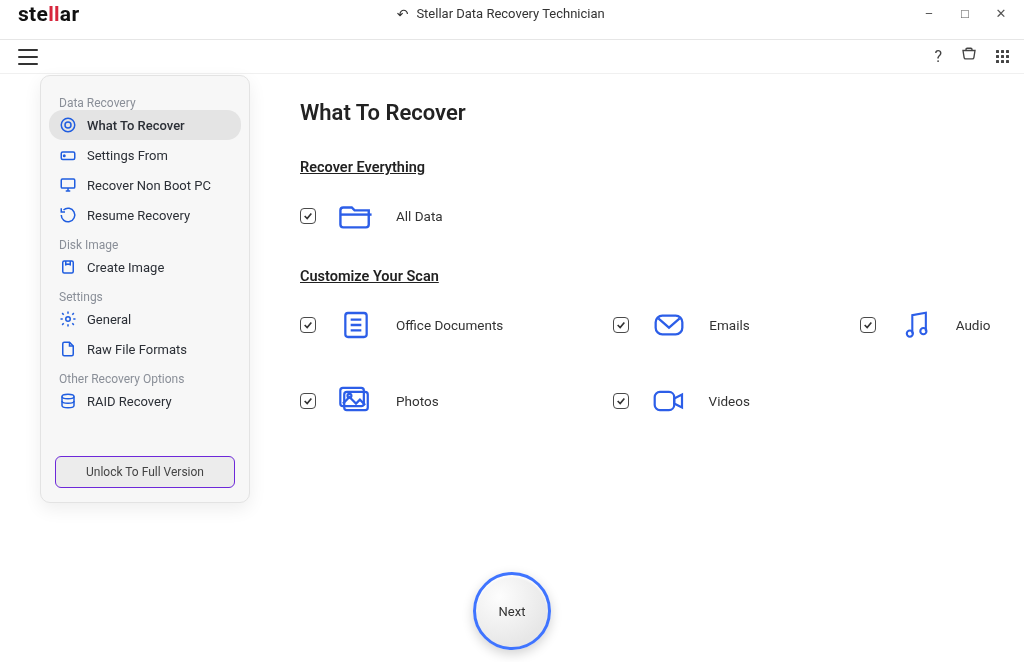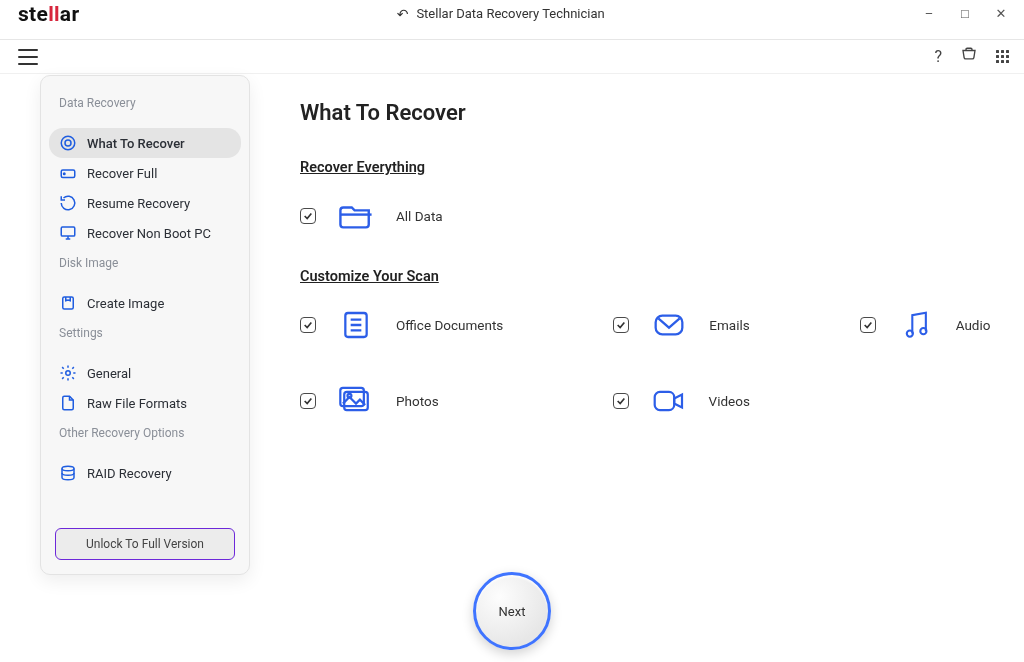--- a/index.html
+++ b/index.html
@@ -75,21 +75,21 @@
     width: 210px;
     background: #f7f7f7;
     border: 1px solid #e3e3e3;
     border-radius: 10px;
     box-shadow: 0 6px 18px rgba(0,0,0,.07);
     padding: 12px 8px 14px;
   }
   .side-group-title {
     font-size: 12px;
     color: #8a8f98;
-    padding: 8px 10px 18px;
+    padding: 8px 10px 0;
   }
   .side-item {
     display: flex;
     align-items: center;
     gap: 10px;
     padding: 6px 10px;
     font-size: 13px;
     color: #2b2f36;
     border-radius: 14px;
     cursor: pointer;
@@ -225,39 +225,39 @@
     </span>
     <span>What To Recover</span>
   </div>
   <div class="side-item">
     <span class="side-icon">
       <svg width="18" height="18" viewBox="0 0 24 24" fill="none" stroke="currentColor" stroke-width="2">
           <rect x="3" y="8" width="18" height="10" rx="2"></rect>
           <circle cx="7" cy="13" r="1" fill="currentColor"></circle>
         </svg>
     </span>
-    <span>Recover Full</span>
+    <span>Settings From</span>
+  </div>
+  <div class="side-item">
+    <span class="side-icon">
+      <svg width="18" height="18" viewBox="0 0 24 24" fill="none" stroke="currentColor" stroke-width="2">
+          <rect x="3" y="4" width="18" height="12" rx="1.5"></rect>
+          <path d="M9 20h6M12 16v4"></path>
+        </svg>
+    </span>
+    <span>Recover Non Boot PC</span>
   </div>
   <div class="side-item">
     <span class="side-icon">
       <svg width="18" height="18" viewBox="0 0 24 24" fill="none" stroke="currentColor" stroke-width="2">
           <path d="M3 12a9 9 0 1 0 3-6.7"></path>
           <polyline points="3 3 3 8 8 8"></polyline>
         </svg>
     </span>
     <span>Resume Recovery</span>
-  </div>
-  <div class="side-item">
-    <span class="side-icon">
-      <svg width="18" height="18" viewBox="0 0 24 24" fill="none" stroke="currentColor" stroke-width="2">
-          <rect x="3" y="4" width="18" height="12" rx="1.5"></rect>
-          <path d="M9 20h6M12 16v4"></path>
-        </svg>
-    </span>
-    <span>Recover Non Boot PC</span>
   </div>
 
   <div class="side-group-title">Disk Image</div>
   <div class="side-item">
     <span class="side-icon">
       <svg width="18" height="18" viewBox="0 0 24 24" fill="none" stroke="currentColor" stroke-width="2">
           <rect x="5" y="4" width="14" height="16" rx="2"></rect>
           <path d="M9 4v5l3-1 3 1V4"></path>
         </svg>
     </span>

